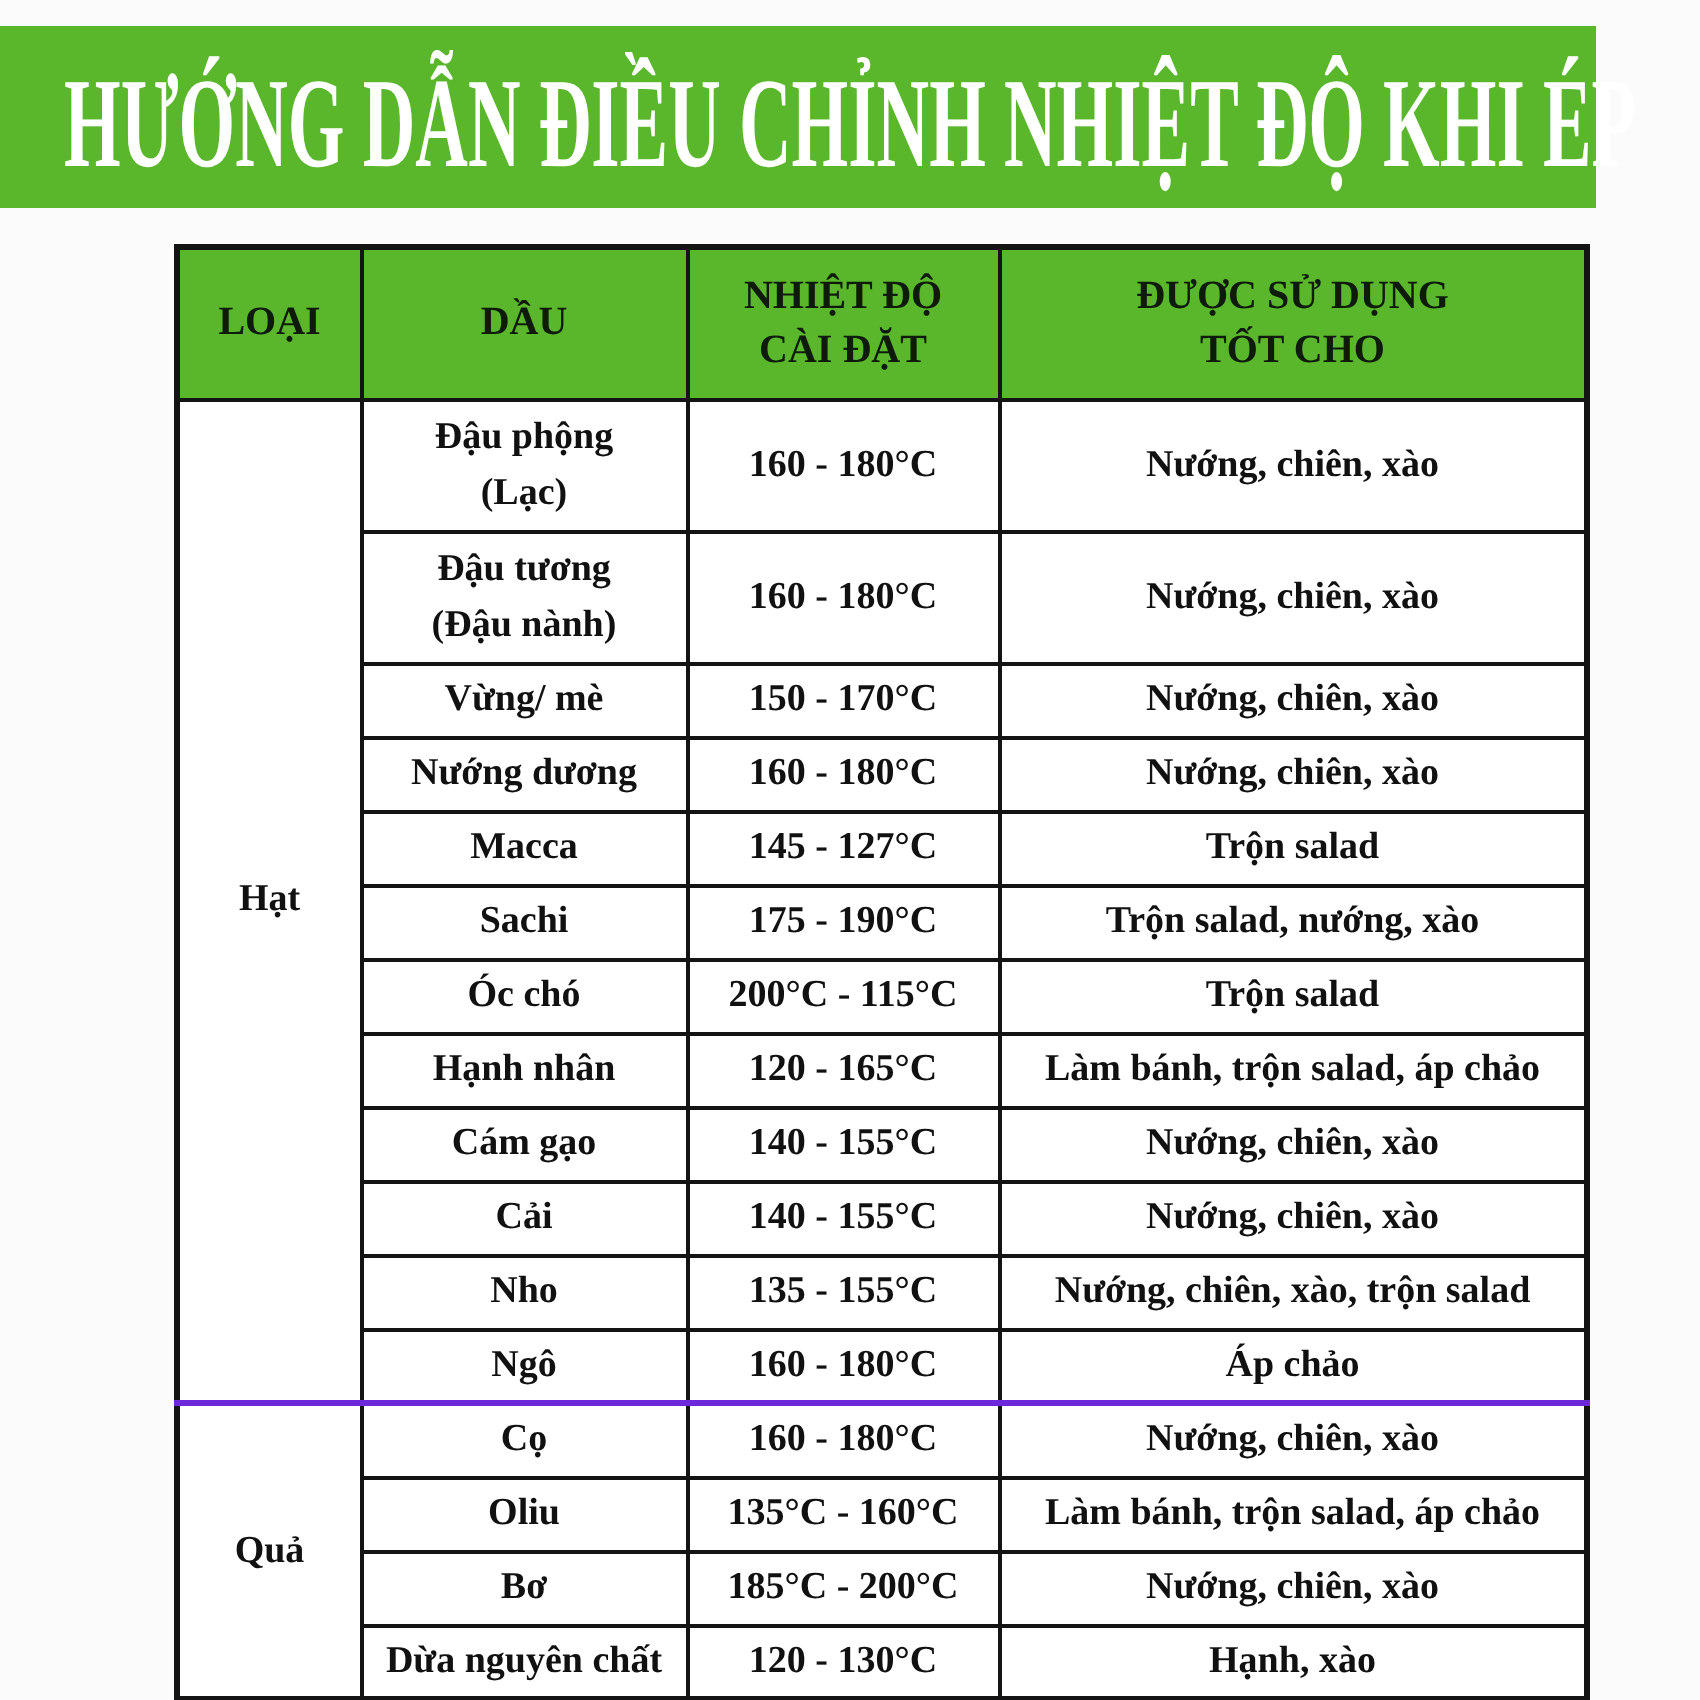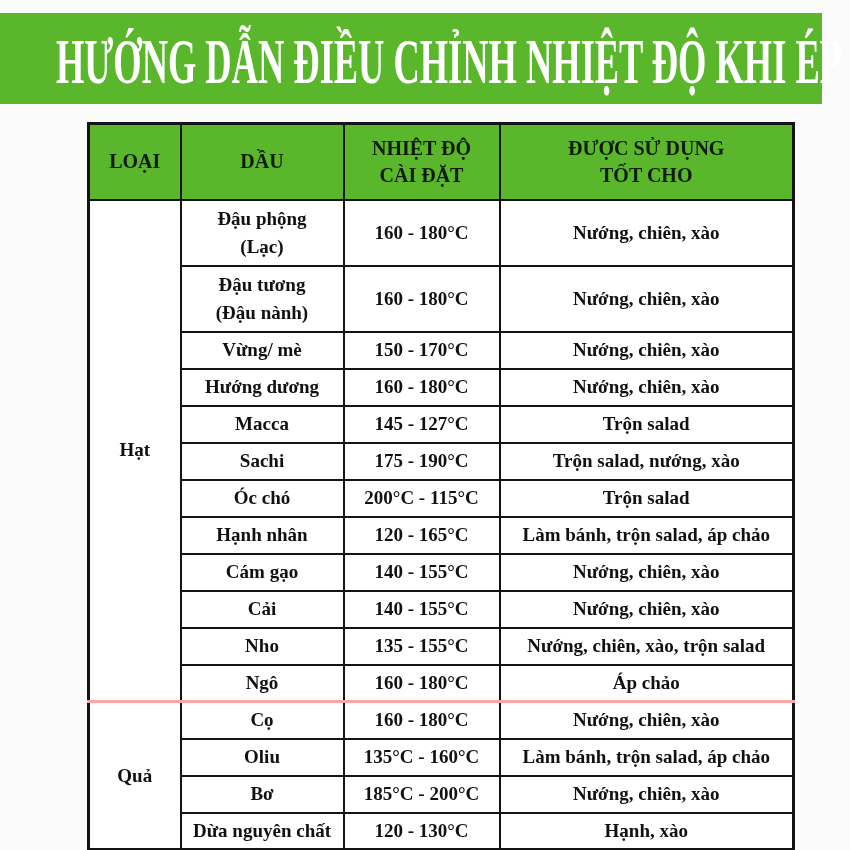--- a/index.html
+++ b/index.html
@@ -12,21 +12,20 @@
     font-family: "Liberation Serif", serif;
     overflow: hidden;
   }
   .banner {
     position: absolute;
     top: 13px;
     left: 0;
     width: 798px;
     height: 91px;
     background: #5ab72c;
-    padding-left: 24px;
   }
   .banner svg { display: block; }
   table.temp {
     position: absolute;
     top: 122px;
     left: 87px;
     width: 705px;
     border-collapse: collapse;
     table-layout: fixed;
     background: #ffffff;
@@ -44,21 +43,21 @@
   table.temp thead tr { height: 76px; }
   table.temp thead th {
     background: #5ab72c;
     font-size: 20px;
     line-height: 1.35;
     color: #0e1a0a;
   }
   table.temp td { font-size: 19px; line-height: 28px; }
   tr.std  { height: 37px; }
   tr.tall { height: 66px; }
-  tr.group-start td { border-top: 3px solid #fca5a5; }
+  tr.group-start td { border-top: 3px solid #6d28d9; }
   td.type-cell { font-size: 20px; }
   td.usage-cell { font-size: 19px; }
 </style>
 </head>
 <body>
 
 <div class="stage">
 
   <div class="banner">
     <svg width="850" height="91">
@@ -108,21 +107,21 @@
         <td class="usage-cell">Nướng, chiên, xào</td>
       </tr>
 
       <tr class="std">
         <td>Vừng/ mè</td>
         <td>150 - 170°C</td>
         <td class="usage-cell">Nướng, chiên, xào</td>
       </tr>
 
       <tr class="std">
-        <td>Hướng dương</td>
+        <td>Nướng dương</td>
         <td>160 - 180°C</td>
         <td class="usage-cell">Nướng, chiên, xào</td>
       </tr>
 
       <tr class="std">
         <td>Macca</td>
         <td>145 - 127°C</td>
         <td class="usage-cell">Trộn salad</td>
       </tr>
 

